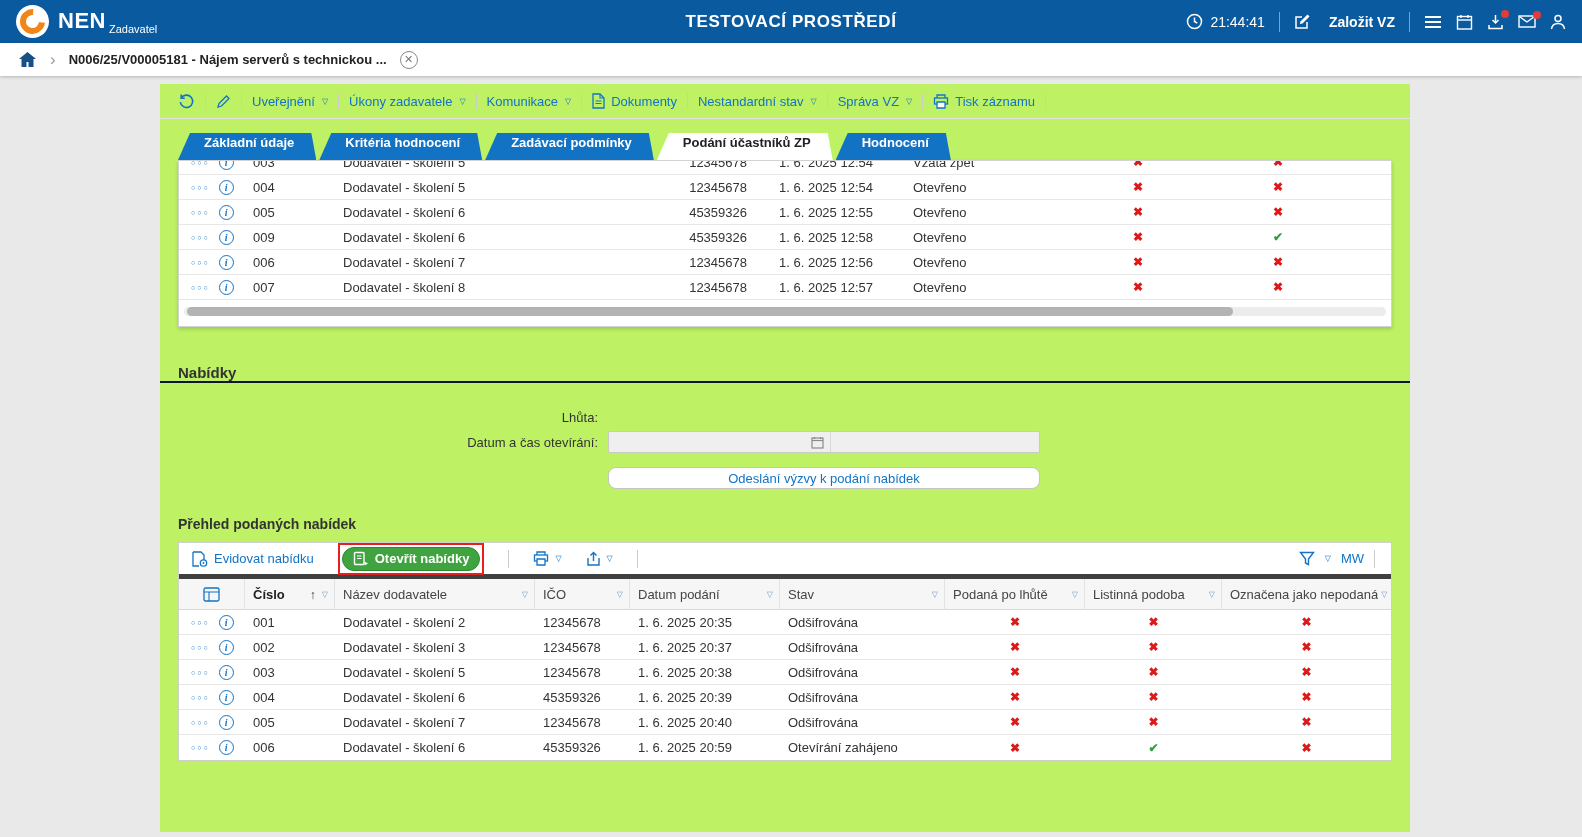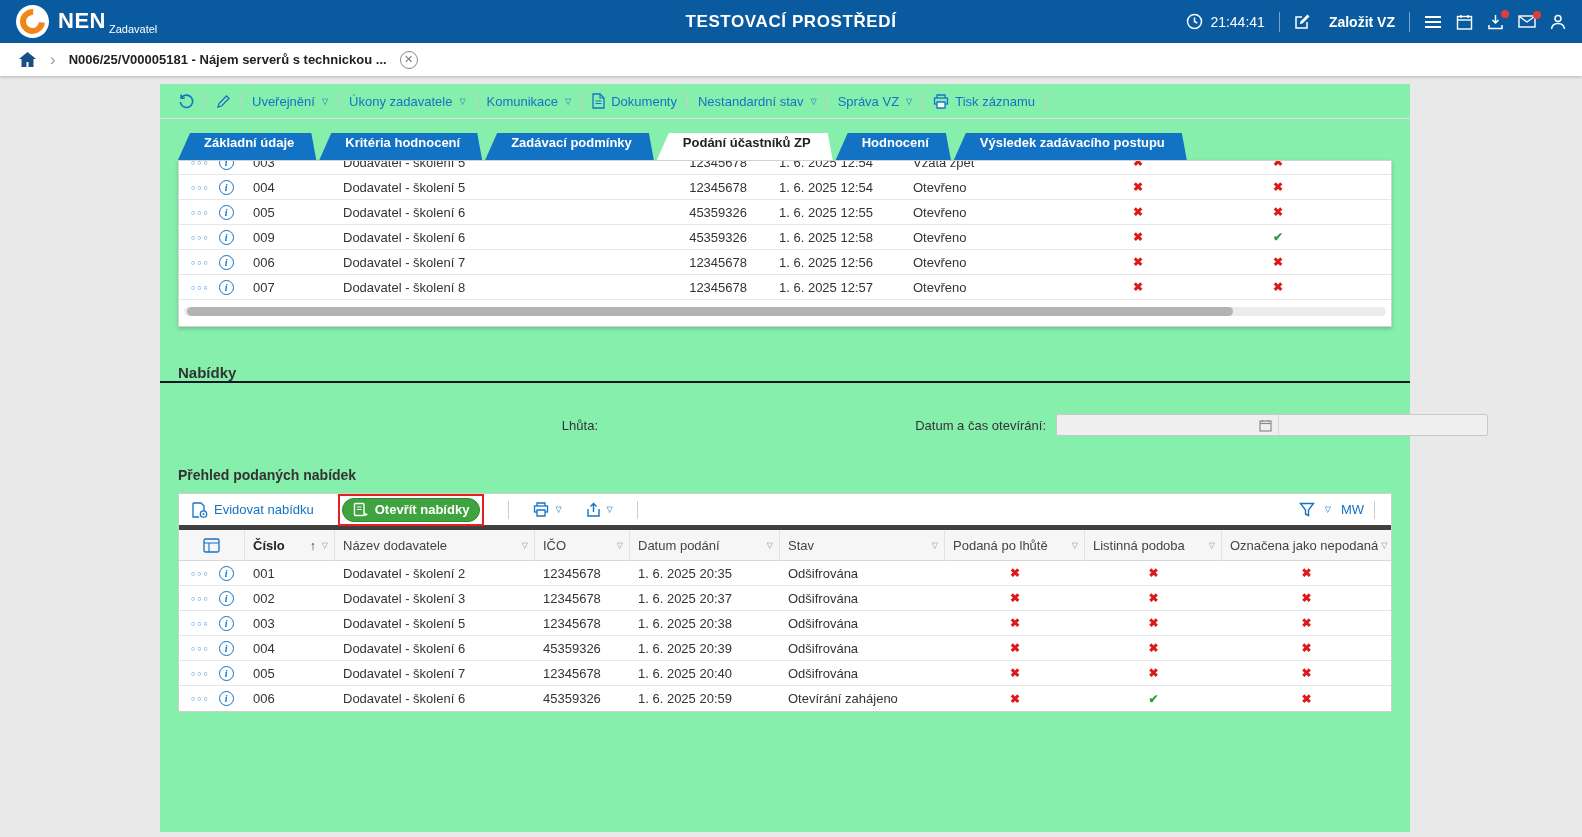--- a/index.html
+++ b/index.html
@@ -22,21 +22,21 @@
   .top-ic{position:relative;display:inline-flex;cursor:pointer}
   .noti{position:absolute;top:-4px;right:-5px;width:8px;height:8px;border-radius:50%;background:#e23c39}
 
   
   .breadcrumb{height:33px;background:#fff;display:flex;align-items:center;gap:13px;padding:0 18px;box-shadow:0 1px 3px rgba(0,0,0,.22);position:relative;z-index:6}
   .crumb-sep{color:#9a9a9a;font-size:17px;line-height:1}
   .crumb-title{font-weight:bold;color:#222}
   .crumb-close{width:18px;height:18px;border:1.5px solid #8a8a8a;border-radius:50%;color:#777;display:inline-flex;align-items:center;justify-content:center;font-size:11px;line-height:1;cursor:pointer}
 
   
-  .panel{width:1250px;margin-left:160px;background:#86efac;min-height:748px;margin-top:8px;padding-bottom:6px}
+  .panel{width:1250px;margin-left:160px;background:#bef264;min-height:748px;margin-top:8px;padding-bottom:6px}
   .cmdbar{height:35px;display:flex;align-items:center;gap:10px;padding:0 18px;border-bottom:1px solid #e2e2e2}
   .cmd-item{display:flex;align-items:center;gap:6px;color:#1373c5;cursor:pointer;white-space:nowrap}
   .cmd-sep{width:1px;height:16px;background:#ccc}
   .caret{font-size:8px;color:#1373c5;margin-left:1px}
 
   
   .tabstrip{display:flex;gap:3px;padding:14px 18px 0;align-items:flex-end;position:relative;z-index:2}
   .tab{height:27px;background:#1272c3;color:#fff;font-weight:bold;display:flex;align-items:center;padding:0 22px 8px 26px;clip-path:polygon(12px 0,calc(100% - 5px) 0,100% 100%,0 100%);cursor:pointer}
   .tab.active{background:#fff;color:#222}
 
@@ -58,21 +58,21 @@
   .ut-body{margin-top:-11px}
   .ut-row{display:grid;grid-template-columns:66px 90px 205px 215px 145px 150px 176px 104px 1fr;height:25px;align-items:center;border-bottom:1px solid #e7e7e7;background:#fff}
   .ut-row .c-date{padding-left:24px}
   .ut-row .c-stav{padding-left:13px}
   .hscroll{height:9px;background:#ececec;border-radius:5px;margin:7px 5px 0;position:relative;cursor:pointer}
   .hscroll-thumb{position:absolute;left:3px;top:0;height:9px;width:87%;background:#b3b3b3;border-radius:5px;cursor:grab}
 
   
   .section-head{margin:37px 0 0;padding:0 18px 0;border-bottom:2px solid #0f172a}
   .section-head h2{font-size:15px;color:#333}
-  .form-area{padding-top:27px;display:flex;flex-direction:row;gap:0}
+  .form-area{padding-top:27px;display:flex;flex-direction:column;gap:6px}
   .form-row{display:flex;align-items:center}
   .form-label{width:448px;text-align:right;padding-right:10px;color:#333}
   .field-combo{width:432px;display:flex;border:1px solid #c9c9c9;background:#efefef;height:22px;border-radius:2px;cursor:pointer}
   .field-date{flex:0 0 222px;display:flex;align-items:center;padding:0 6px 0 9px;font-weight:bold;color:#222;border-right:1px solid #d8d8d8}
   .field-date .val{flex:1}
   .field-time{flex:1;display:flex;align-items:center;padding:0 12px;font-weight:bold;color:#222}
   .send-btn{width:432px;margin-left:448px;margin-top:8px;height:22px;border:1px solid #c4c4c4;border-radius:8px;background:#fff;color:#1373c5;display:flex;align-items:center;justify-content:center;cursor:pointer}
   .warning{margin-left:448px;width:432px;text-align:center;color:#e01616;font-weight:bold;margin-top:6px}
   .subtitle{margin:27px 18px 10px;font-weight:bold;font-size:14px;color:#333}
 
@@ -249,23 +249,20 @@
       </div>
 
       <div class="tab active">
         <span>Podání účastníků ZP</span>
       </div>
 
       <div class="tab">
         <span>Hodnocení</span>
       </div>
 
-      <div class="tab">
-        <span>Výsledek zadávacího postupu</span>
-      </div>
 
   </div>
 
   <div class="card-upper">
     <div class="ut-clip">
       <div class="ut-body">
 
           <div class="ut-row">
             <div class="cell c-actions">
               <span class="dots"></span>

